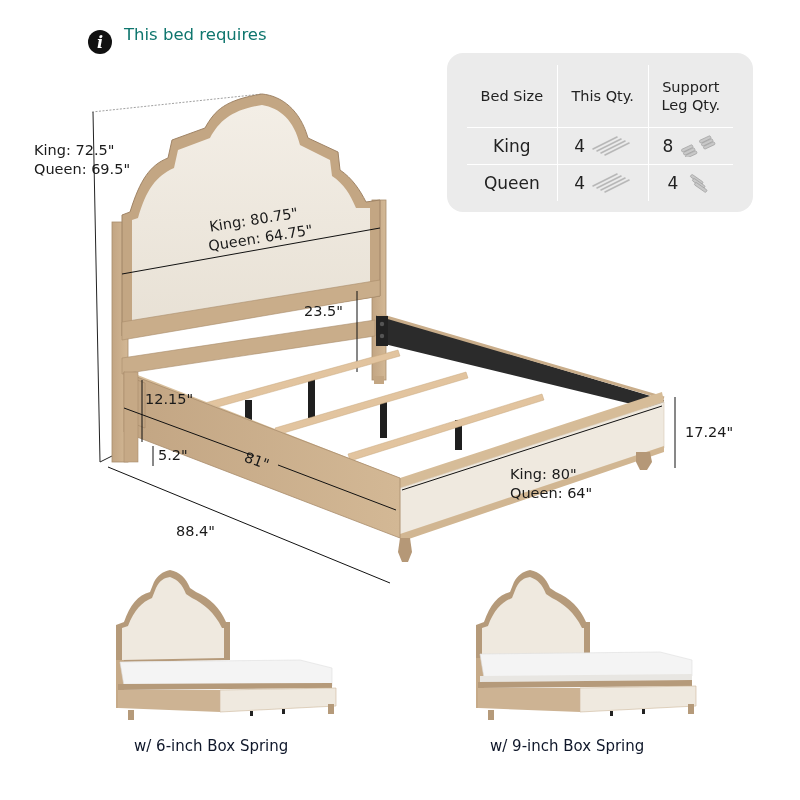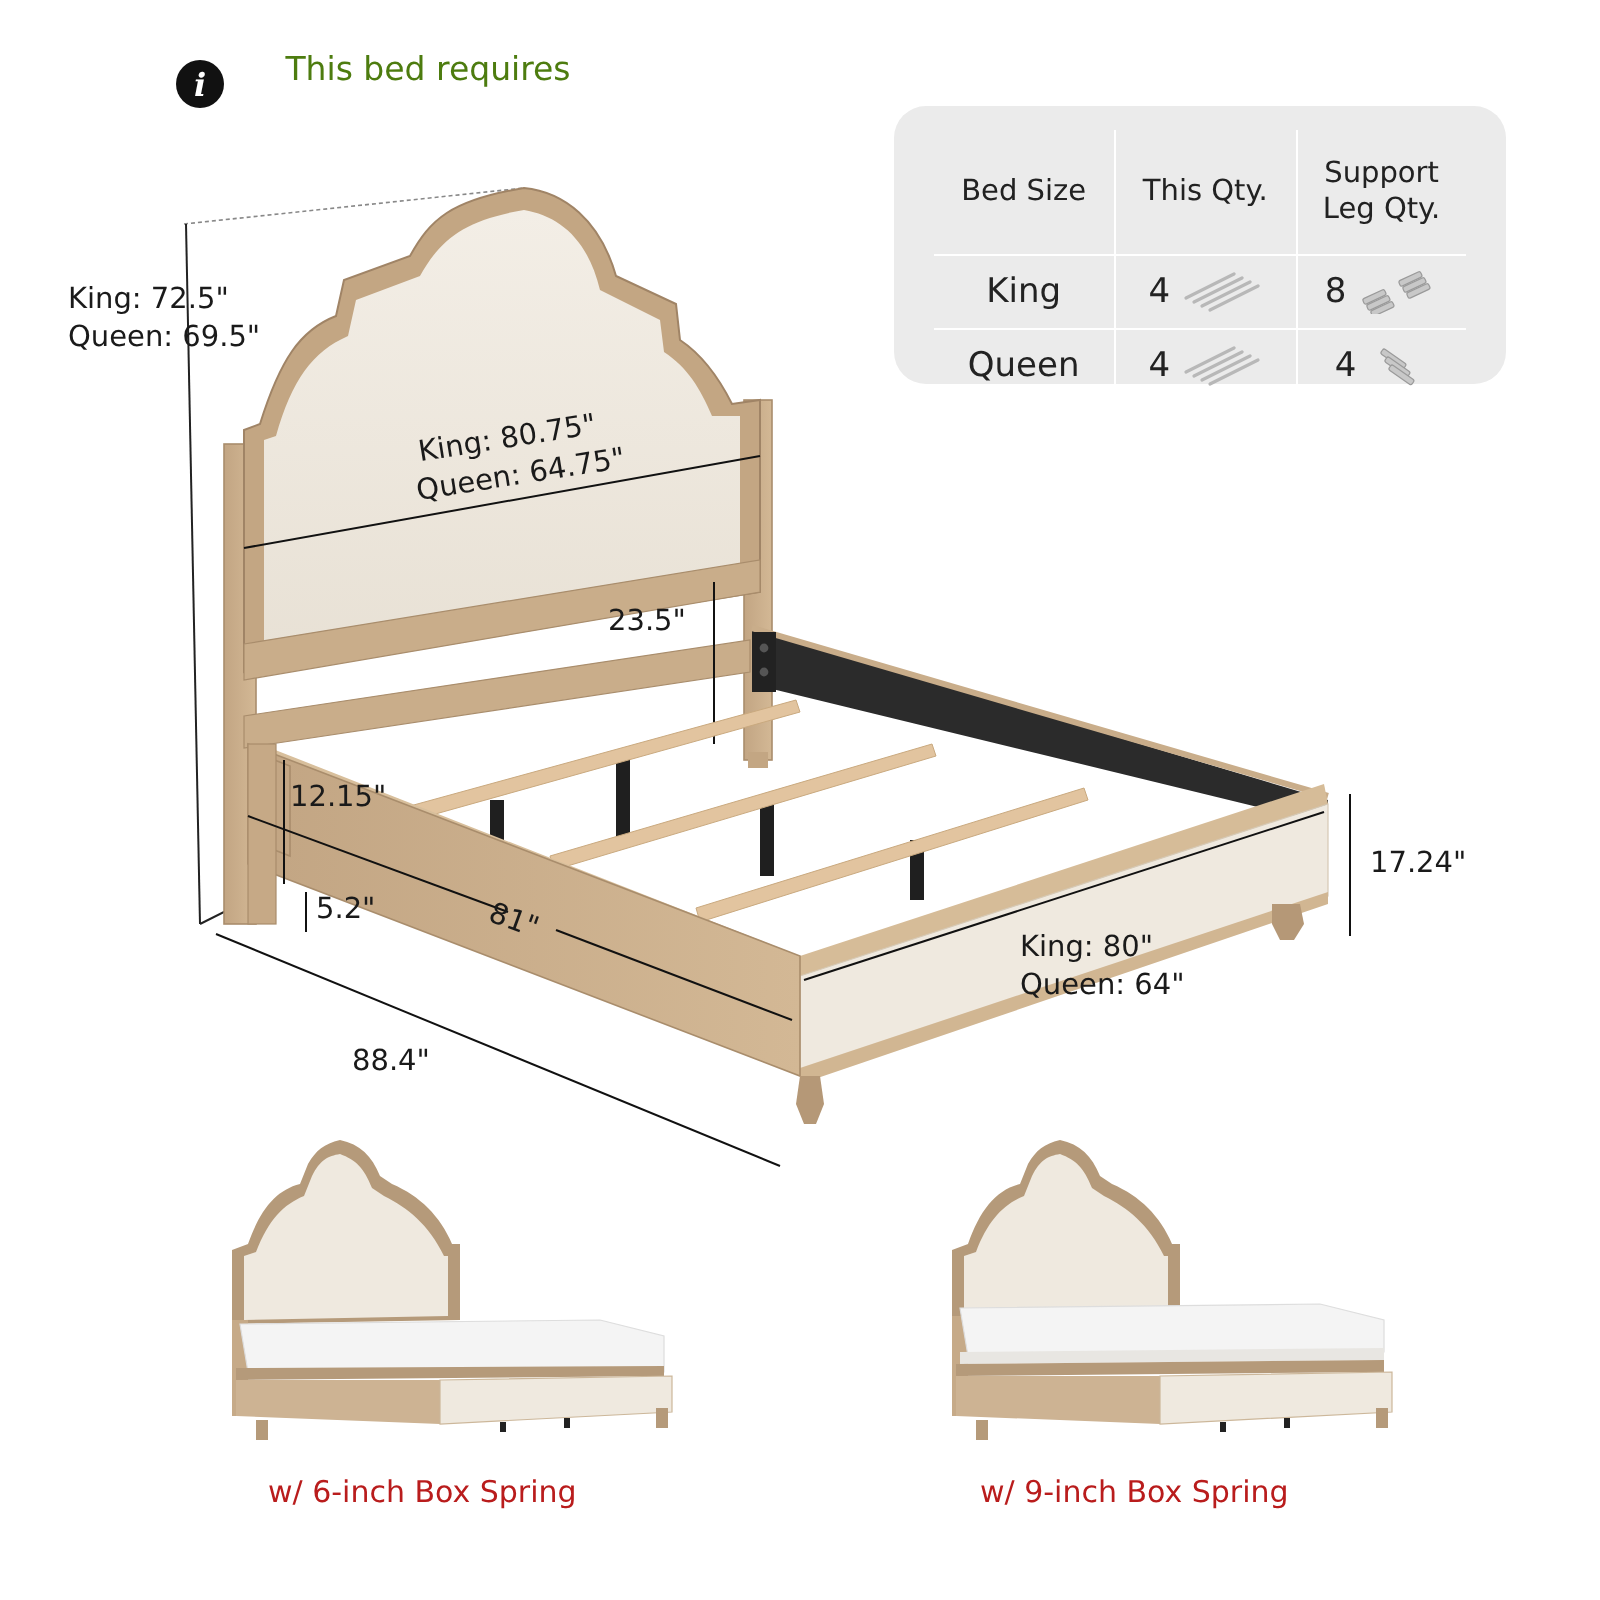--- a/index.html
+++ b/index.html
@@ -3,39 +3,39 @@
 <meta charset="utf-8">
 <style>
   * { box-sizing: border-box; margin: 0; padding: 0; }
   html, body { width: 800px; height: 800px; background: #ffffff; overflow: hidden; }
   body { position: relative; font-family: "DejaVu Sans", "Liberation Sans", sans-serif; color: #1a1a1a; }
 
   .note { position: absolute; left: 88px; top: 24px; display: flex; align-items: flex-start; gap: 12px; }
   .note .info-icon { width: 24px; height: 24px; border-radius: 50%; background: #111; color: #fff;
     display: flex; align-items: center; justify-content: center; font-family: "DejaVu Serif", serif;
     font-style: italic; font-weight: bold; font-size: 16px; margin-top: 6px; }
-  .note .note-text { font-size: 16.5px; line-height: 21px; color: #4d7c0f; width: 180px; text-align: center; }
-
-  .spec-card { position: absolute; left: 447px; top: 53px; width: 306px; height: 139px;
+  .note .note-text { font-size: 16.5px; line-height: 21px; color: #0f766e; width: 180px; }
+
+  .spec-card { position: absolute; left: 447px; top: 53px; width: 306px; height: 159px;
     background: #ebebeb; border-radius: 16px; }
   .spec-table { position: absolute; left: 20px; top: 12px; width: 266px; border-collapse: collapse; }
   .spec-table th, .spec-table td { font-weight: normal; text-align: center; color: #222; }
   .spec-table th { font-size: 14.5px; height: 62px; line-height: 18px; }
   .spec-table td { font-size: 17px; height: 37px; }
   .spec-table th + th, .spec-table td + td { border-left: 1.5px solid #fff; }
   .spec-table tr + tr td, .spec-table thead + tbody tr:first-child td { border-top: 1.5px solid #fff; }
   .qty { display: inline-flex; align-items: center; gap: 6px; }
   .qty svg { display: block; }
 
   .dim { position: absolute; font-size: 14.5px; line-height: 19px; color: #1a1a1a; white-space: nowrap; }
   .dim-rot { transform-origin: left top; }
 
   .diagram { position: absolute; left: 0; top: 0; width: 800px; height: 800px; }
 
-  .caption { position: absolute; font-size: 15px; color: #b91c1c; white-space: nowrap; text-align: center; }
+  .caption { position: absolute; font-size: 15px; color: #0f172a; white-space: nowrap; text-align: center; }
 </style>
 </head>
 <body>
 
 <svg class="diagram" viewBox="0 0 800 800">
   <defs>
     <linearGradient id="woodG" x1="0" x2="1" y1="0" y2="0">
       <stop offset="0" stop-color="#c2a583"></stop>
         <stop offset="1" stop-color="#d3b895"></stop>
     </linearGradient>

